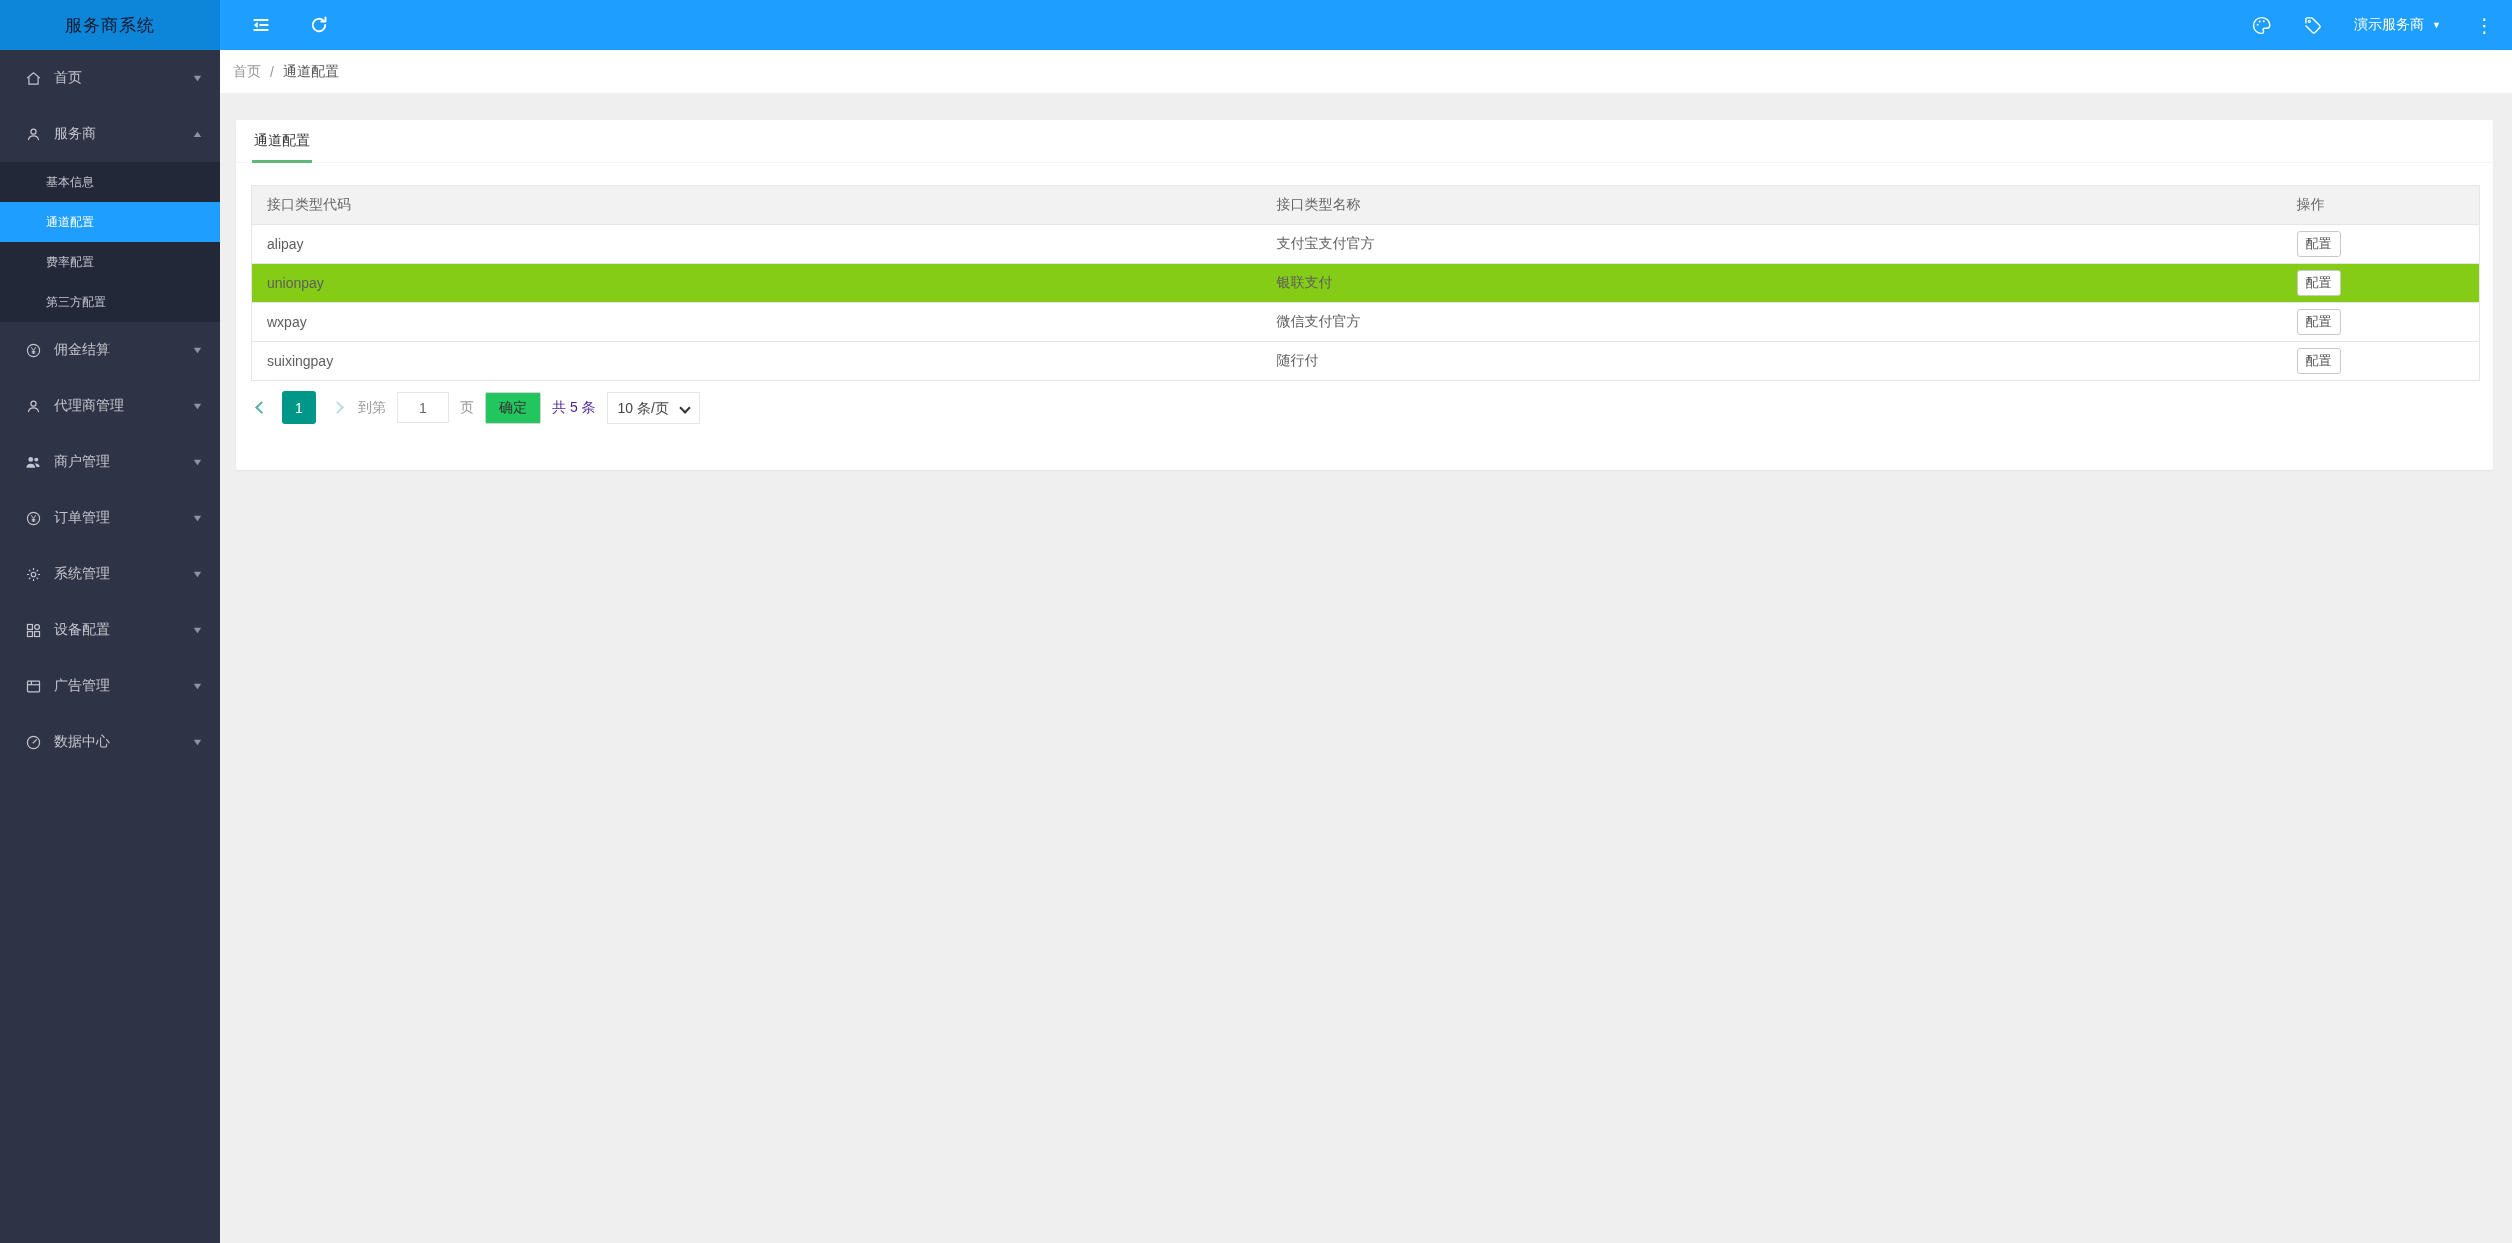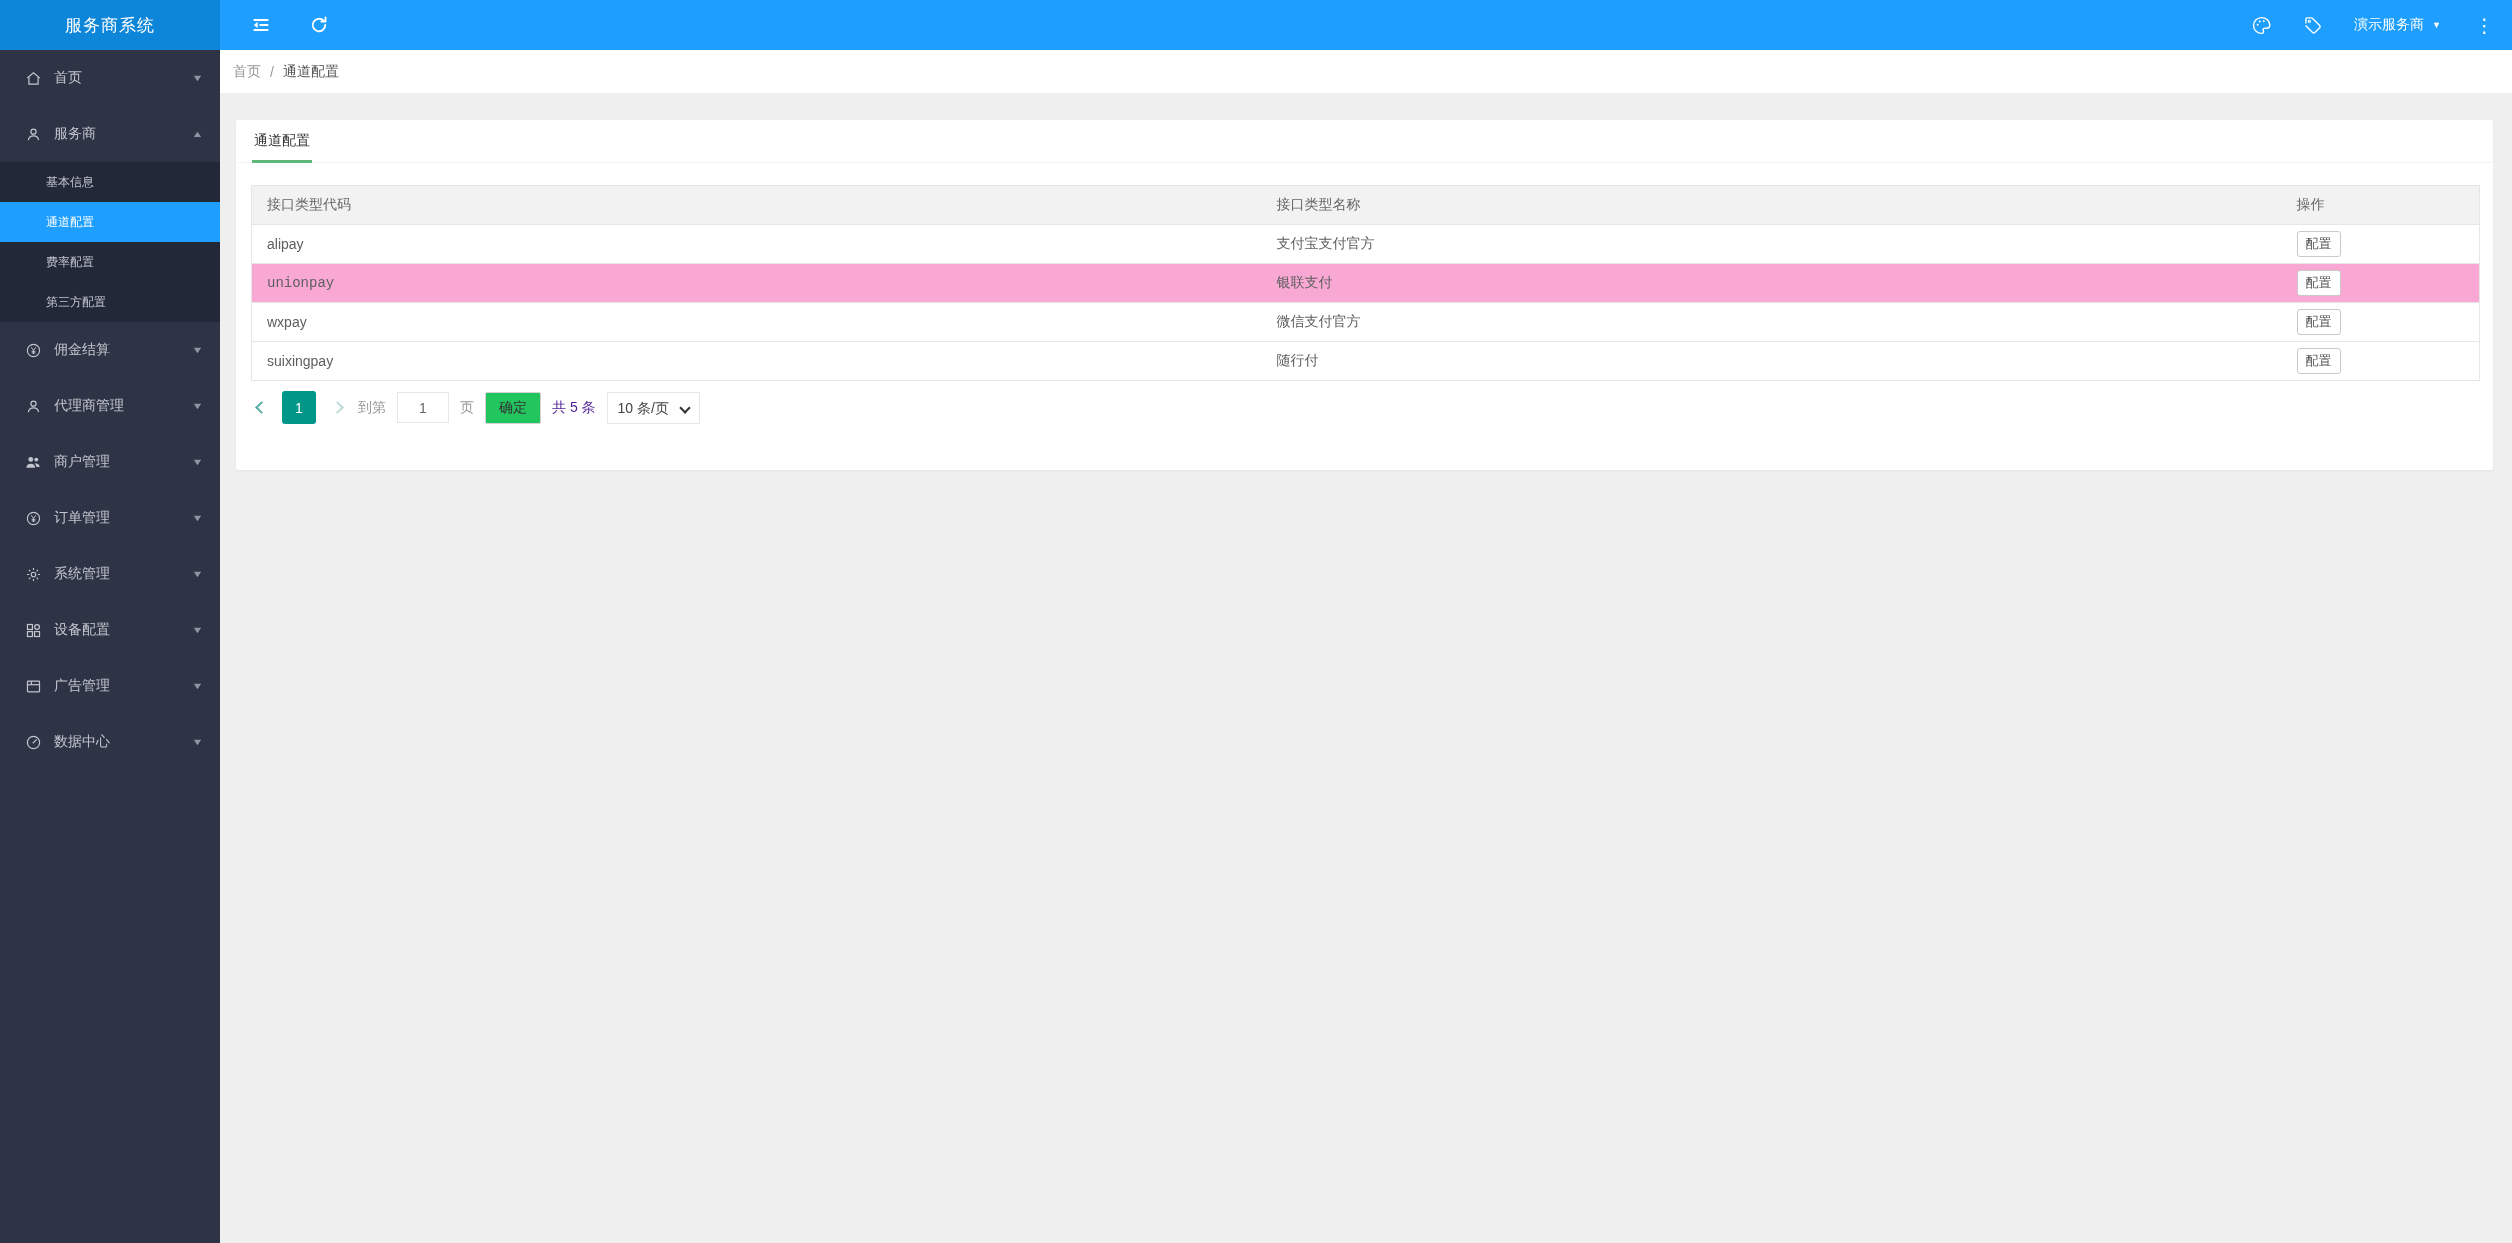--- a/index.html
+++ b/index.html
@@ -9,21 +9,21 @@
     font-size:14px; color:#555; background:#efeff0;
   }
   #app { position:relative; width:2512px; height:1243px; }
 
   
   .header {
     position:absolute; top:0; left:0; right:0; height:50px;
     background:#1e9fff; display:flex; align-items:center; z-index:10;
   }
   .logo {
-    width:220px; height:50px; background:#0d86d9; color:#ffffff;
+    width:220px; height:50px; background:#0d86d9; color:#0f172a;
     font-size:17px; display:flex; align-items:center; justify-content:center;
     letter-spacing:1px; flex:0 0 auto;
   }
   .header-left { display:flex; align-items:center; gap:36px; margin-left:30px; }
   .hicon { width:22px; height:22px; display:flex; align-items:center; justify-content:center; cursor:pointer; }
   .hicon svg { display:block; }
   .header-spacer { flex:1; }
   .header-right { display:flex; align-items:center; gap:30px; padding-right:14px; }
   .user-menu { display:flex; align-items:center; gap:8px; color:#fff; cursor:pointer; }
   .user-caret { font-size:9px; color:#fff; }
@@ -69,21 +69,21 @@
     border-bottom:3px solid #5FB878; cursor:pointer;
   }
 
   
   .table-wrap { margin:22px 15px 0 15px; }
   table { width:100%; border-collapse:collapse; table-layout:fixed; border:1px solid #e6e6e6; }
   col.c1 { width:1010px; } col.c2 { width:1020px; } col.c3 { width:198px; }
   th, td { height:39px; padding:0 0 0 15px; text-align:left; font-weight:normal; }
   thead th { background:#f2f2f2; color:#666; font-size:14px; border-bottom:1px solid #e6e6e6; }
   tbody td { color:#5e5e5e; font-size:14px; border-bottom:1px solid #e6e6e6; background:#fff; }
-  tbody tr.striped td { background:#f9a8d4;font-family:Liberation Mono, monospace; }
+  tbody tr.striped td { background:#84cc16; }
   .cfg-btn {
     display:inline-block; padding:3px 8px; font-size:13px; color:#555;
     background:#fff; border:1px solid #c9c9c9; border-radius:3px; cursor:pointer;
     font-family:inherit;
   }
 
   
   .pagination {
     display:flex; align-items:center; gap:11px; padding-left:15px; margin-top:10px;
   }

